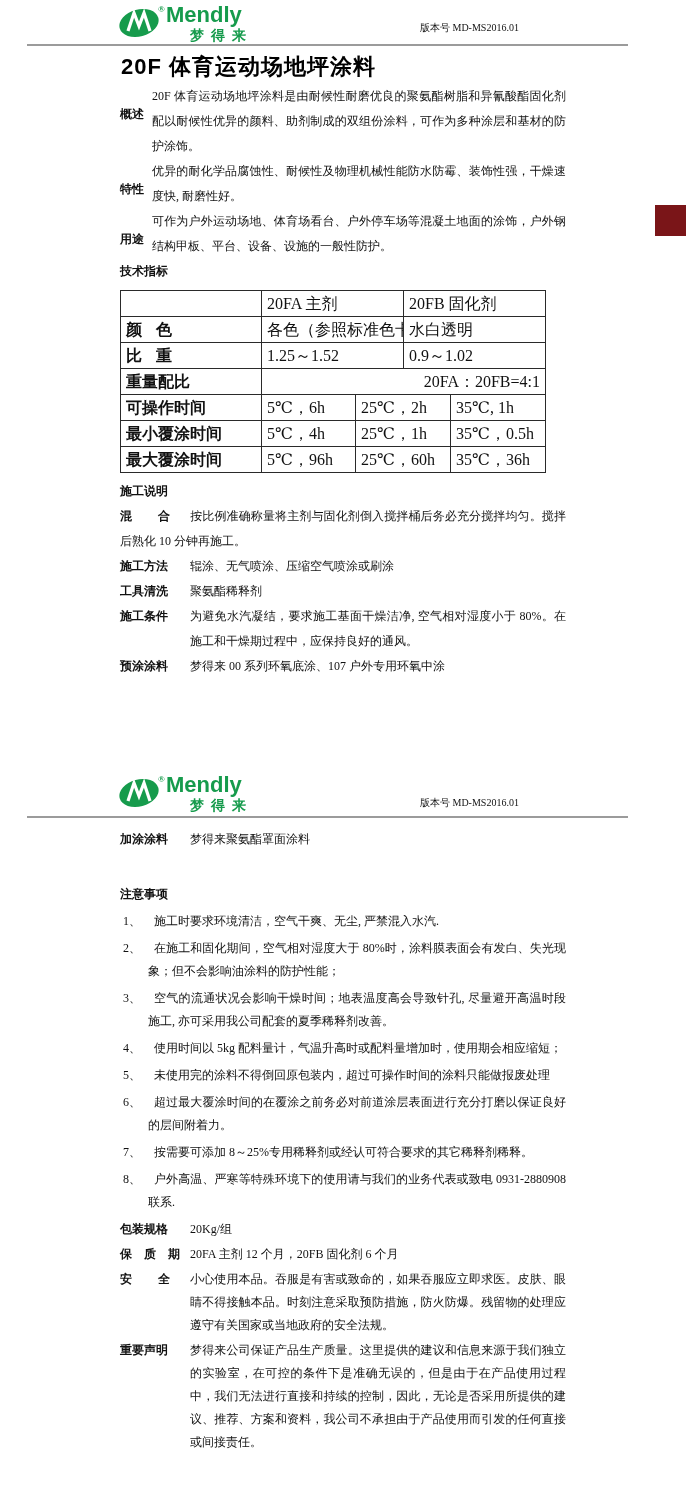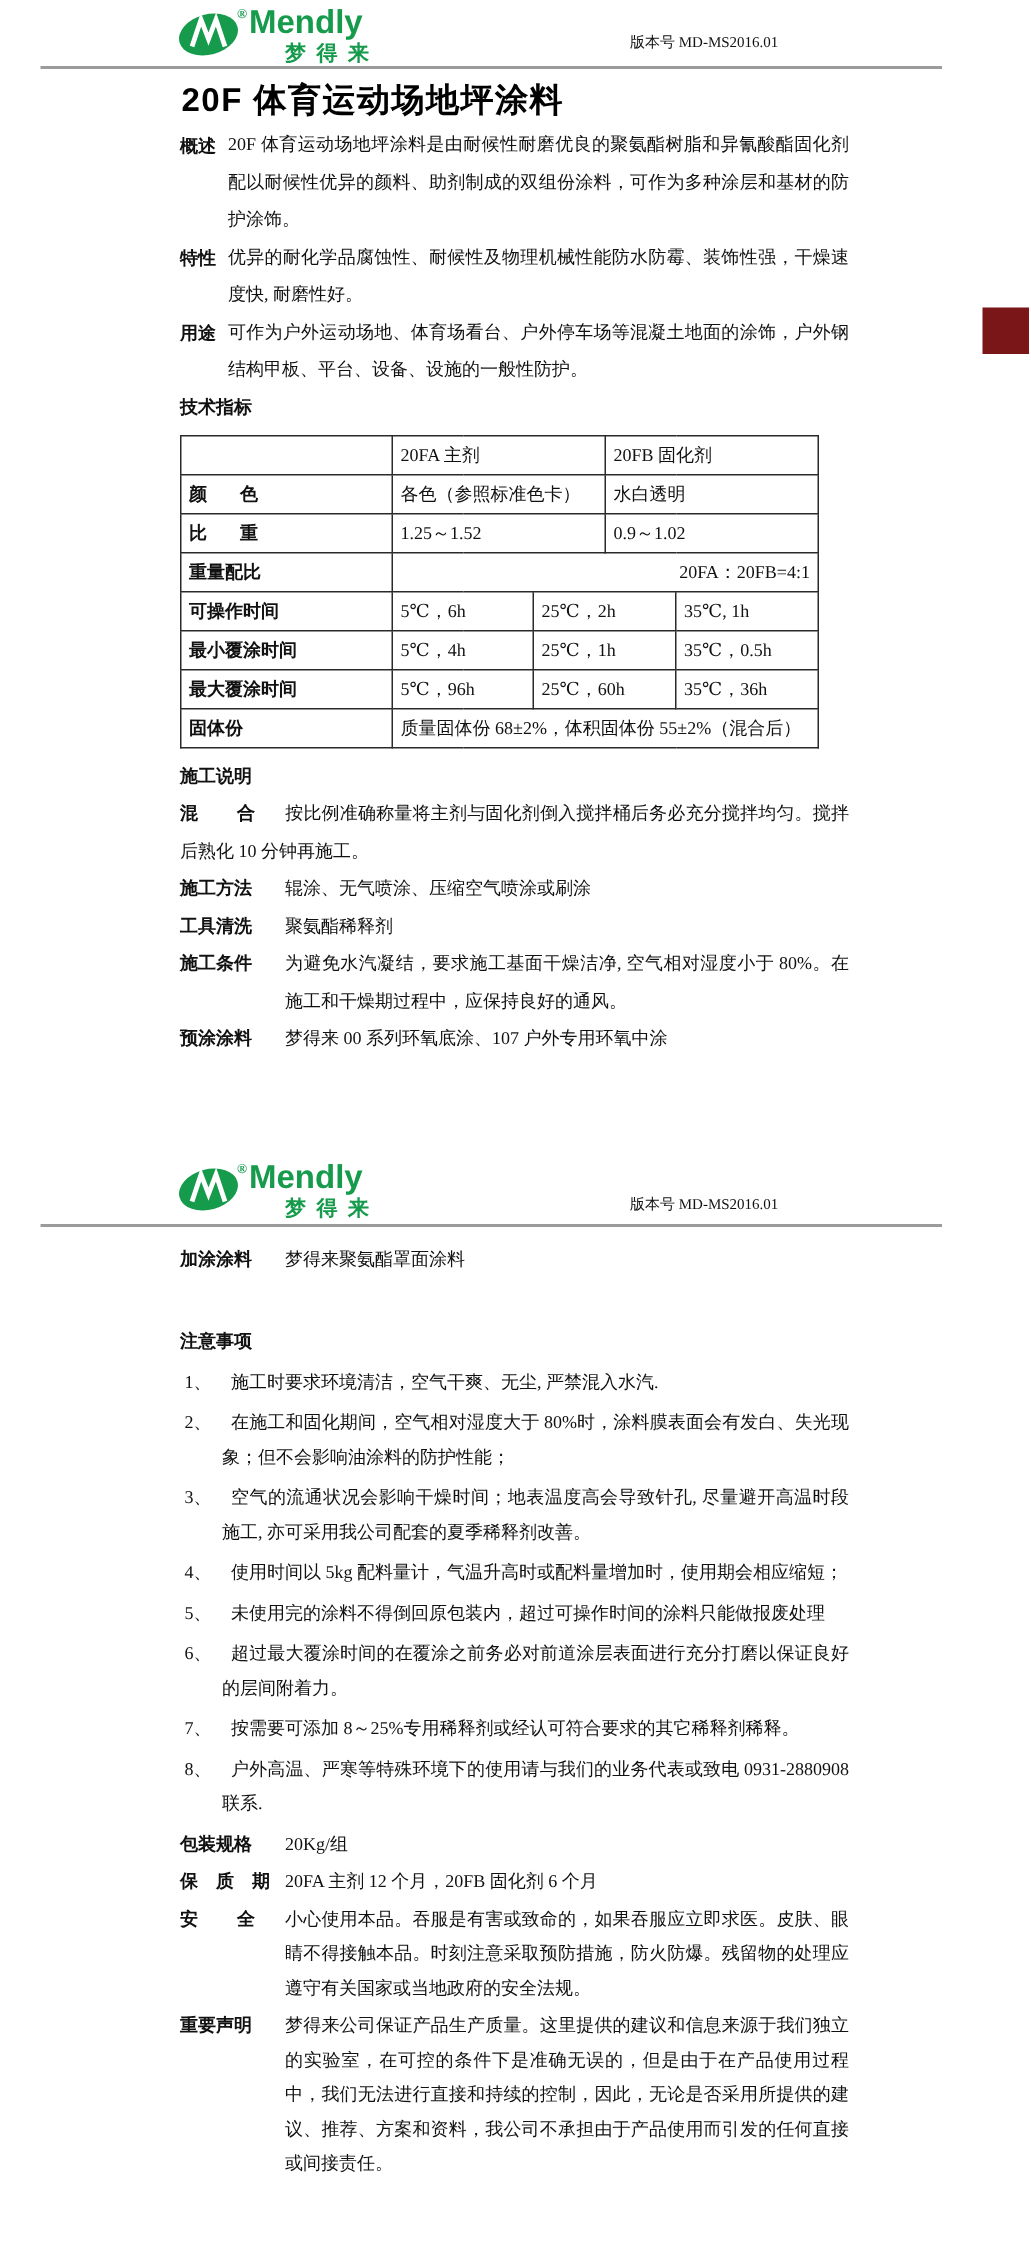--- a/index.html
+++ b/index.html
@@ -28,31 +28,31 @@
          font-family:"Liberation Sans","DejaVu Sans",sans-serif;
          font-size:22px;font-weight:bold;letter-spacing:1px;color:#000;}
 
   .content{position:absolute;left:120px;width:446px;font-size:12px;text-align:justify;}
   #page1 .content{top:78px;line-height:25px;padding-top:6px;}
   #page2 .content{top:52px;line-height:23px;padding-top:6px;}
 
   p{margin:0;}
   .lbl{font-weight:bold;}
   .hang32{position:relative;padding-left:32px;}
-  .hang32 > .lbl{position:absolute;left:0;top:1px;}
+  .hang32 > .lbl{position:absolute;left:0;top:18px;}
   .hang70{position:relative;padding-left:70px;}
   .hang70 > .lbl{position:absolute;left:0;top:0;}
   .sec-title{font-weight:bold;}
   .lbl-inline{display:inline-block;width:50px;margin-right:20px;font-weight:bold;}
   .spread2{display:inline-block;width:50px;text-align:justify;text-align-last:justify;}
   .spread3{display:inline-block;width:60px;text-align:justify;text-align-last:justify;}
 
   
   table{border-collapse:collapse;table-layout:fixed;width:425px;margin-top:6px;margin-bottom:6px;}
-  td{border:1px solid #2a2a2a;height:22px;padding:0 5px;font-size:12px;
+  td{border:1px solid #2a2a2a;height:22px;padding:0 5px;font-size:16px;
      vertical-align:middle;text-align:left;overflow:hidden;white-space:nowrap;}
   td.c{text-align:right;}
   td .spread2{width:46px;}
 
   
   .note{position:relative;padding-left:28px;margin-bottom:4px;}
   .note .no{position:absolute;left:3px;top:0;}
   .note .txt{display:block;text-indent:6px;}
   .btm{margin-bottom:2px;}
 </style>
@@ -136,24 +136,20 @@
         <td colspan="2">5℃，4h</td>
         <td colspan="2">25℃，1h</td>
         <td colspan="2">35℃，0.5h</td>
       </tr>
       <tr>
         <td><span class="lbl">最大覆涂时间</span></td>
         <td colspan="2">5℃，96h</td>
         <td colspan="2">25℃，60h</td>
         <td colspan="2">35℃，36h</td>
       </tr>
-      <tr>
-        <td><span class="lbl">固体份</span></td>
-        <td colspan="6">质量固体份 68±2%，体积固体份 55±2%（混合后）</td>
-      </tr>
     </tbody>
       </table>
 
     <p class="sec-title">施工说明</p>
     <p>
       <span class="lbl-inline spread2">混合</span><span>按比例准确称量将主剂与固化剂倒入搅拌桶后务必充分搅拌均匀。搅拌后熟化 10 分钟再施工。</span>
     </p>
     <p class="hang70">
       <span class="lbl">施工方法</span>
       <span>辊涂、无气喷涂、压缩空气喷涂或刷涂</span>

